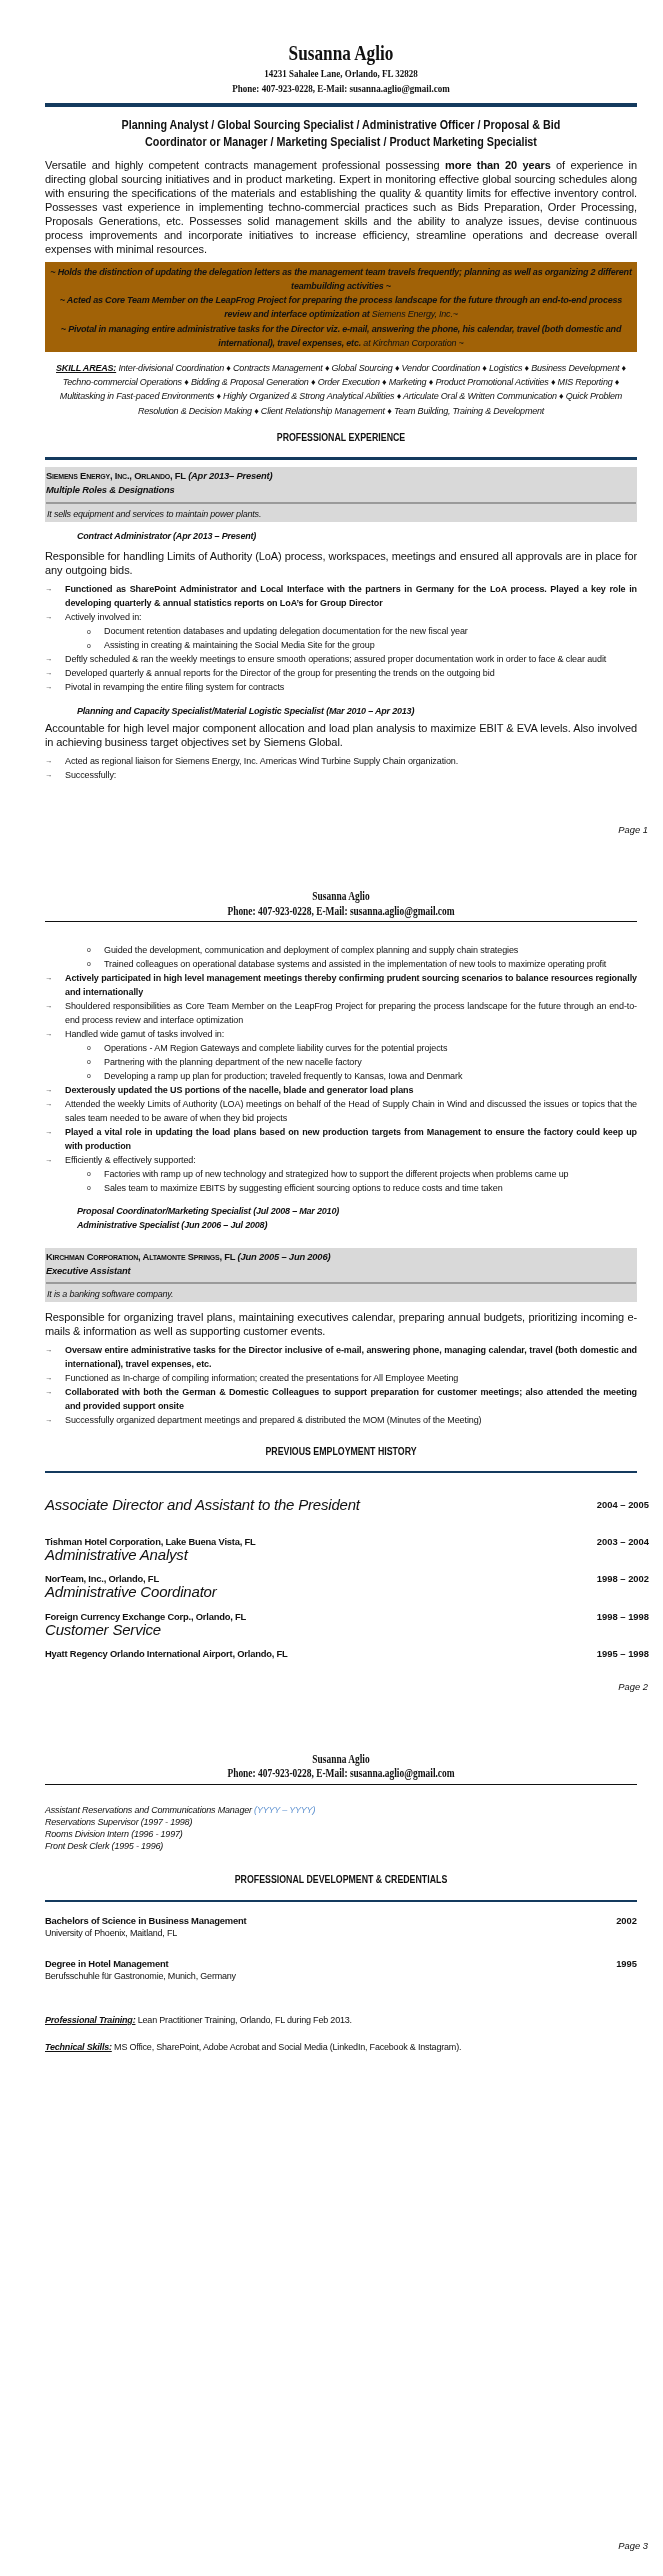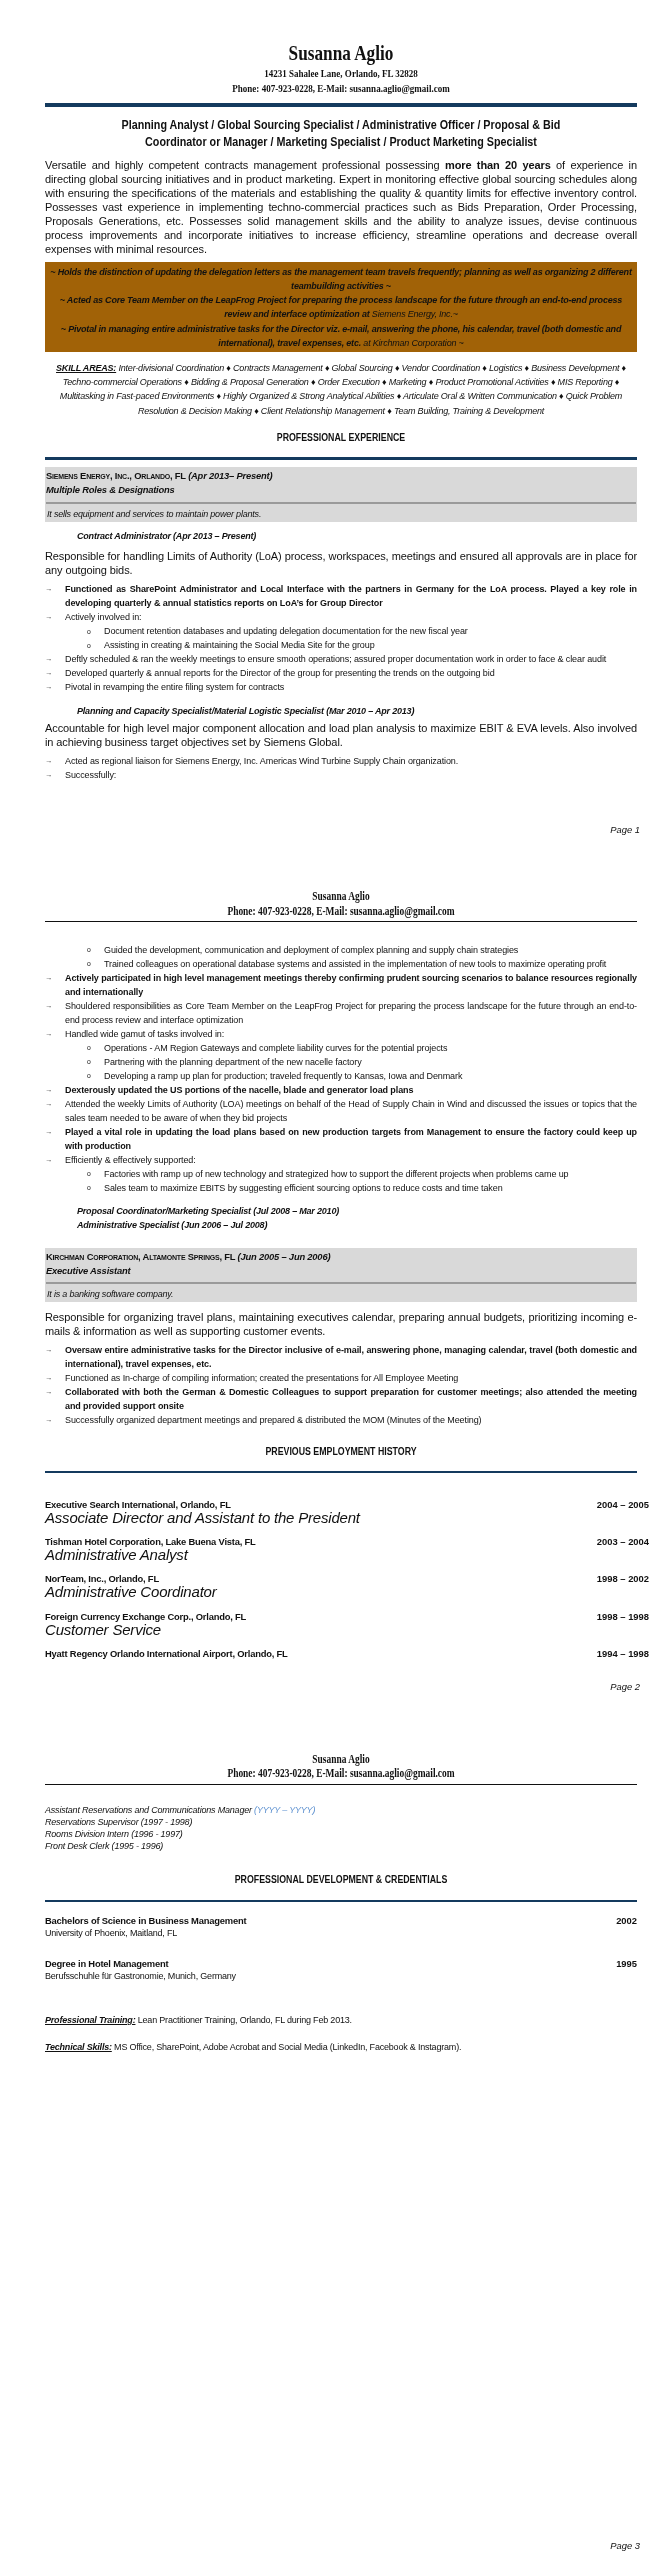--- a/index.html
+++ b/index.html
@@ -28,21 +28,21 @@
   .role-line { font-weight: bold; font-style: italic; font-size: 9.4px; line-height: 14px; letter-spacing: -0.2px; }
   .company-desc { font-style: italic; font-size: 9px; line-height: 14px; padding: 1px 1px; letter-spacing: -0.2px; }
   .role-title { font-weight: bold; font-style: italic; font-size: 9px; line-height: 14px; letter-spacing: -0.2px; margin-left: 32px; }
   ul.arrow { list-style: none; }
   ul.arrow > li { position: relative; padding-left: 20px; font-size: 9px; line-height: 14px; text-align: justify; letter-spacing: -0.1px; }
   ul.arrow > li .bullet { position: absolute; left: 0; top: 0; font-size: 7.3px; }
   ul.arrow > li.bold { font-weight: bold; }
   ul.circle { list-style: none; }
   ul.circle > li { position: relative; padding-left: 59px; font-size: 9px; line-height: 14px; text-align: justify; letter-spacing: -0.1px; font-weight: normal; }
   ul.circle > li .cbullet { position: absolute; left: 42px; top: 0.5px; font-size: 6.8px; }
-  .page-num { position: absolute; right: 24px; font-style: italic; font-size: 9.4px; }
+  .page-num { position: absolute; right: 16px; font-style: italic; font-size: 9.4px; }
   .emp-row { position: absolute; left: 0; width: 604px; }
   .emp-company { font-weight: bold; font-size: 9.4px; line-height: 12.5px; letter-spacing: -0.2px; }
   .emp-years { position: absolute; right: 0; top: 0; font-weight: bold; font-size: 9.4px; line-height: 12.5px; }
   .emp-title { font-style: italic; font-size: 15px; line-height: 12.5px; letter-spacing: -0.2px; }
   .subroles div { font-style: italic; font-size: 9px; line-height: 12.2px; letter-spacing: -0.2px; }
   .yyyy { color: #5b8fcf; }
   .edu-row { position: absolute; left: 0; width: 592px; }
   .edu-degree { font-weight: bold; font-size: 9.4px; line-height: 13.5px; letter-spacing: -0.2px; }
   .edu-year { position: absolute; right: 0; top: 0; font-weight: bold; font-size: 9.4px; line-height: 13.5px; }
   .edu-school { font-size: 9px; line-height: 13.5px; letter-spacing: -0.2px; }
@@ -166,42 +166,41 @@
         <li class="bold"><span class="bullet">→</span><span>Collaborated with both the German &amp; Domestic Colleagues to support preparation for customer meetings; also attended the meeting and provided support onsite</span></li>
         <li><span class="bullet">→</span><span>Successfully organized department meetings and prepared &amp; distributed the MOM (Minutes of the Meeting)</span></li>
       </ul>
 
     <div class="section-title" style="margin-top:17.7px;">PREVIOUS EMPLOYMENT HISTORY</div>
     <div class="rule-navy" style="margin-top:12.5px;height:2.6px;"></div>
   </div>
 
   <div style="position:absolute;left:45px;top:614px;width:604px;">
     <div class="emp-row" style="top:0;">
-      <div class="emp-company">Executive Search International, Orlando, FL</div>
       <div class="emp-title">Associate Director and Assistant to the President</div>
       <div class="emp-years">2004 – 2005</div>
     </div>
     <div class="emp-row" style="top:37px;">
       <div class="emp-company">Tishman Hotel Corporation, Lake Buena Vista, FL</div>
       <div class="emp-title">Administrative Analyst</div>
       <div class="emp-years">2003 – 2004</div>
     </div>
     <div class="emp-row" style="top:74px;">
       <div class="emp-company">NorTeam, Inc., Orlando, FL</div>
       <div class="emp-title">Administrative Coordinator</div>
       <div class="emp-years">1998 – 2002</div>
     </div>
     <div class="emp-row" style="top:112px;">
       <div class="emp-company">Foreign Currency Exchange Corp., Orlando, FL</div>
       <div class="emp-title">Customer Service</div>
       <div class="emp-years">1998 – 1998</div>
     </div>
     <div class="emp-row" style="top:149px;">
       <div class="emp-company">Hyatt Regency Orlando International Airport, Orlando, FL</div>
-      <div class="emp-years">1994 – 1998</div>
+      <div class="emp-years">1995 – 1998</div>
     </div>
   </div>
   <div class="page-num" style="top:796px;">Page 2</div>
 </div>
 
 <div class="page" style="top:1744px;height:832px;">
   <div class="content" style="top:7.8px;">
     <div class="serif name-sm">Susanna Aglio</div>
     <div class="serif name-sm">Phone: 407-923-0228, E-Mail: susanna.aglio@gmail.com</div>
     <div class="rule-thin" style="margin-top:2.6px;"></div>

